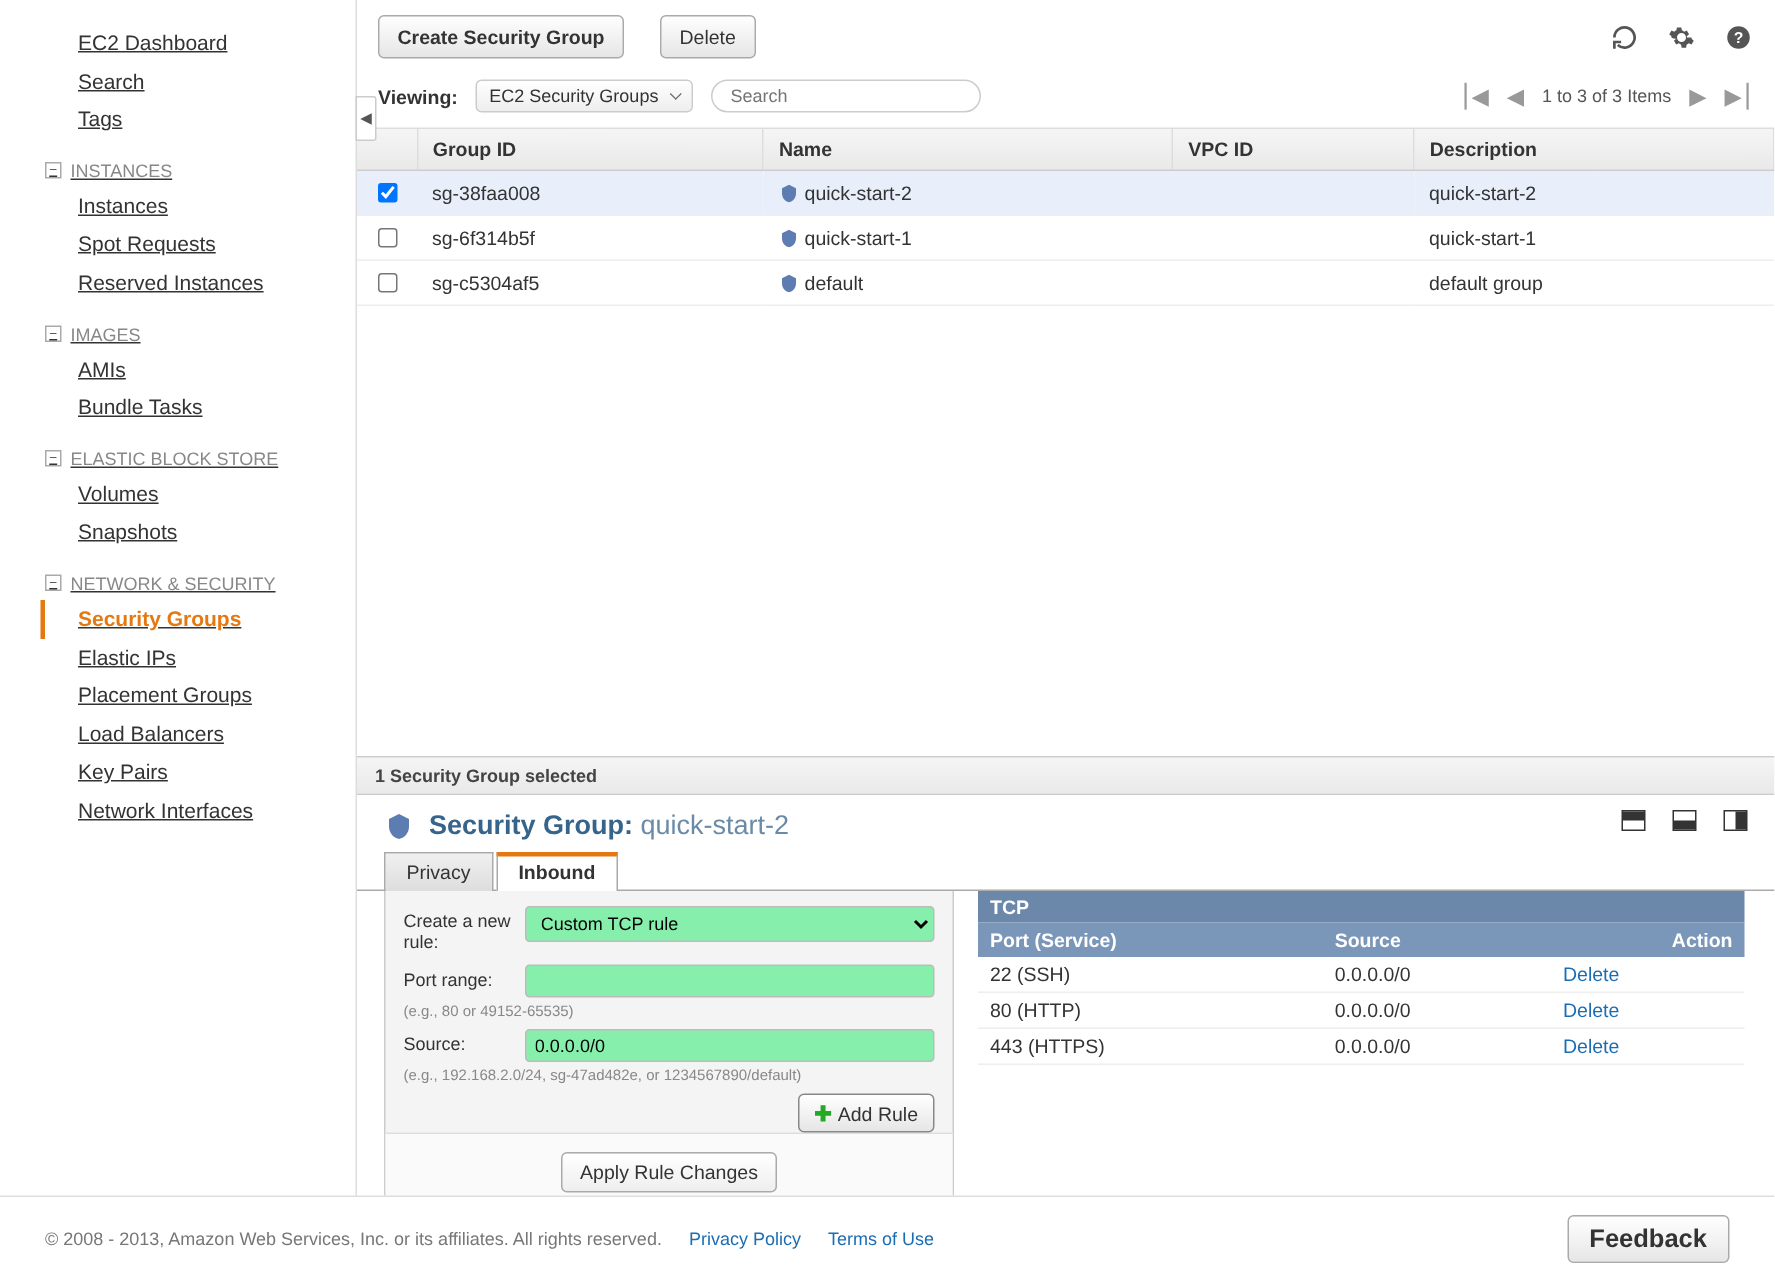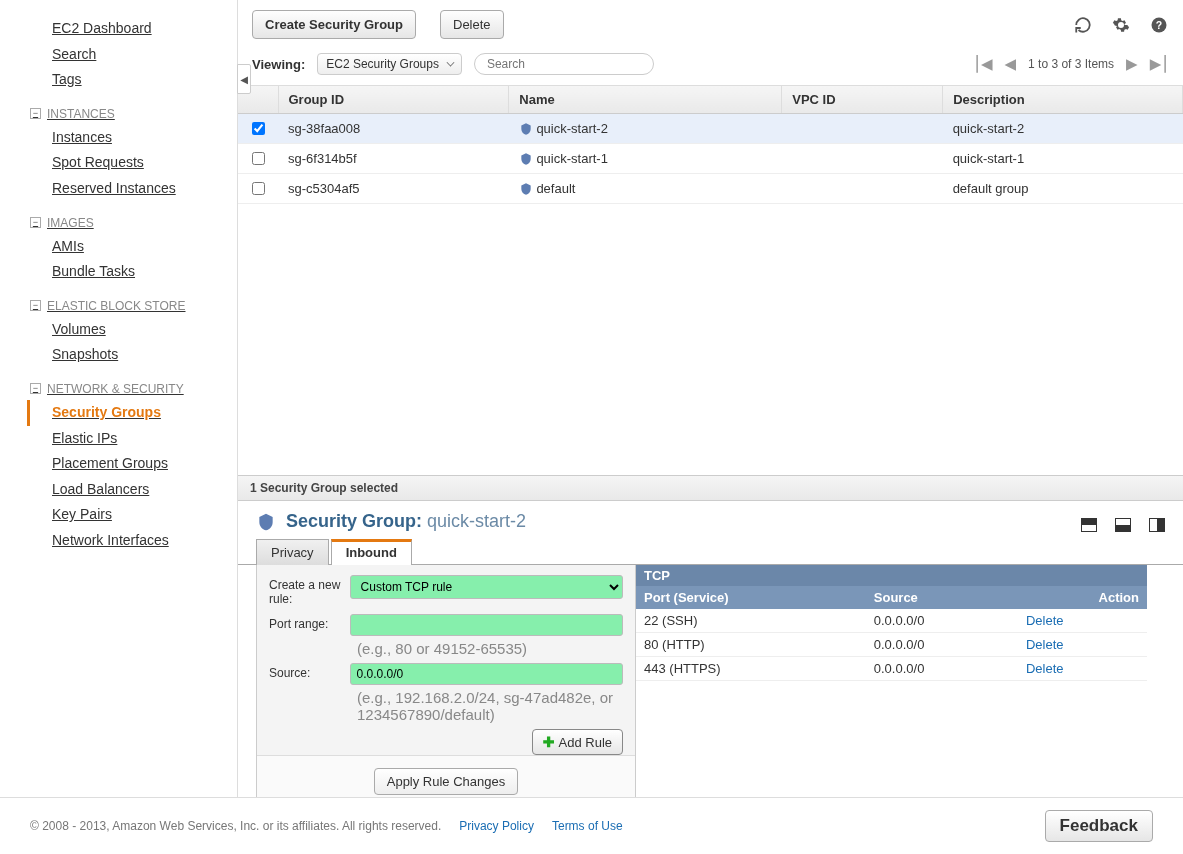--- a/index.html
+++ b/index.html
@@ -188,21 +188,21 @@
     border-top:1px solid #ccc;
     border-bottom:1px solid #ccc;
     padding: 5px 12px;
     font-size:12px;
     font-weight:bold;
     color:#444;
   }
   .details-header {
     padding: 10px 18px 6px 18px;
     display:flex;
-    align-items:flex-end;
+    align-items:flex-start;
     justify-content:space-between;
   }
   .details-title {
     font-size:18px;
     color:#36648b;
     display:flex;
     align-items:center;
     gap:10px;
   }
   .details-title .label { font-weight:bold; color:#36648b;}
@@ -241,42 +241,43 @@
   }
   .tab.active {
     background:#fff;
     border-top:3px solid #e47911;
     font-weight:bold;
     padding-top:3px;
   }
 
   .inbound-area {
     display:flex;
-    padding: 0 16px 0 18px;
+    gap:16px;
+    padding: 0 0 0 18px;
   }
   .rule-form {
     width: 380px;
     border:1px solid #ccc;
     background: #f4f4f4;
     padding: 10px 12px;
     font-size:12px;
     position:relative;
     border-top:none;
   }
   .rule-form .row { display:flex; align-items:flex-start; margin-bottom:8px; gap:8px;}
   .rule-form .row .lbl { width:80px; padding-top:3px;}
   .rule-form select, .rule-form input[type=text] {
     width: 300px;
     padding:3px 6px;
     font-size:12px;
     border:1px solid #bbb;
     border-radius:3px;
     background:#86efac;
   }
-  .rule-form .hint { color:#888; font-size:15px; margin-left:88px; margin-top:-4px; margin-bottom:6px;}
+  .rule-form .hint { color:#888; font-size:10px; margin-top:-4px; margin-bottom:6px;}
   .add-rule-btn {
     float:right;
     padding:4px 10px;
     border:1px solid #888;
     border-radius:4px;
     background:linear-gradient(#fff,#e6e6e6);
     cursor:pointer;
     display:flex;align-items:center;gap:4px;
     font-size:13px;
   }

